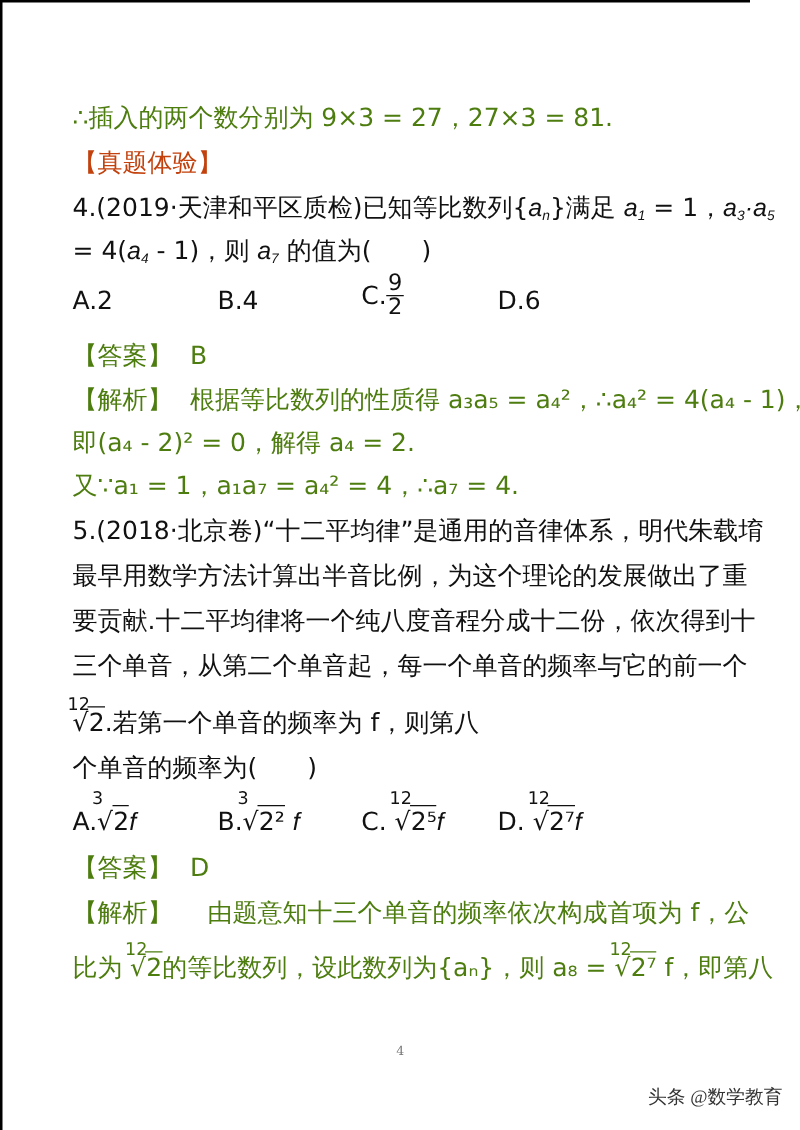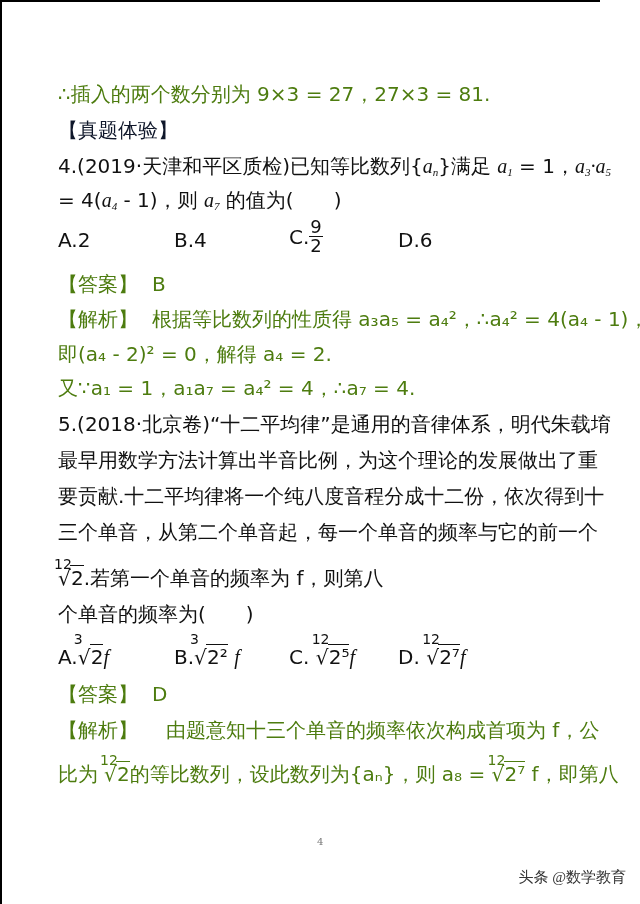--- a/index.html
+++ b/index.html
@@ -6,22 +6,22 @@
   body {
     width: 640px; height: 904px; position: relative; overflow: hidden;
     background: #ffffff;
     font-family: "DejaVu Sans", "Liberation Sans", sans-serif;
     color: #111;
   }
   .frame-left { position: absolute; left: 0; top: 0; width: 2px; height: 904px; background: #000; }
   .frame-top { position: absolute; left: 0; top: 0; width: 600px; height: 2px; background: #000; }
   .line { position: absolute; left: 58px; font-size: 20px; white-space: nowrap; line-height: 28px; }
   .red { color: #4d7c0f; }
-  .blue { color: #0f172a; }
-  .it { font-style: italic; font-family: Liberation Serif, serif; }
+  .blue { color: #c2410c; }
+  .it { font-style: italic; font-family: Liberation Sans, sans-serif; }
   sub { font-size: 11px; vertical-align: -3px; }
   .frac { display: inline-block; vertical-align: middle; text-align: center; line-height: 18px; font-size: 18px; }
   .frac span { display: block; }
   .frac .num { border-bottom: 1.5px solid #111; padding: 0 1px; }
   .root { position: relative; display: inline-block; }
   .root .idx { position: absolute; font-size: 14px; top: -14px; left: -4px; }
   .root .rad { border-top: 1.5px solid currentColor; padding-left: 1px; margin-left: 12px; }
   .root .sym { position: absolute; left: 0; top: 0; font-size: 20px; }
   .opt { position: absolute; font-size: 20px; white-space: nowrap; }
   .page-num { position: absolute; left: 317px; top: 836px; font-size: 10px; color: #777; font-family: "DejaVu Serif", serif; }

